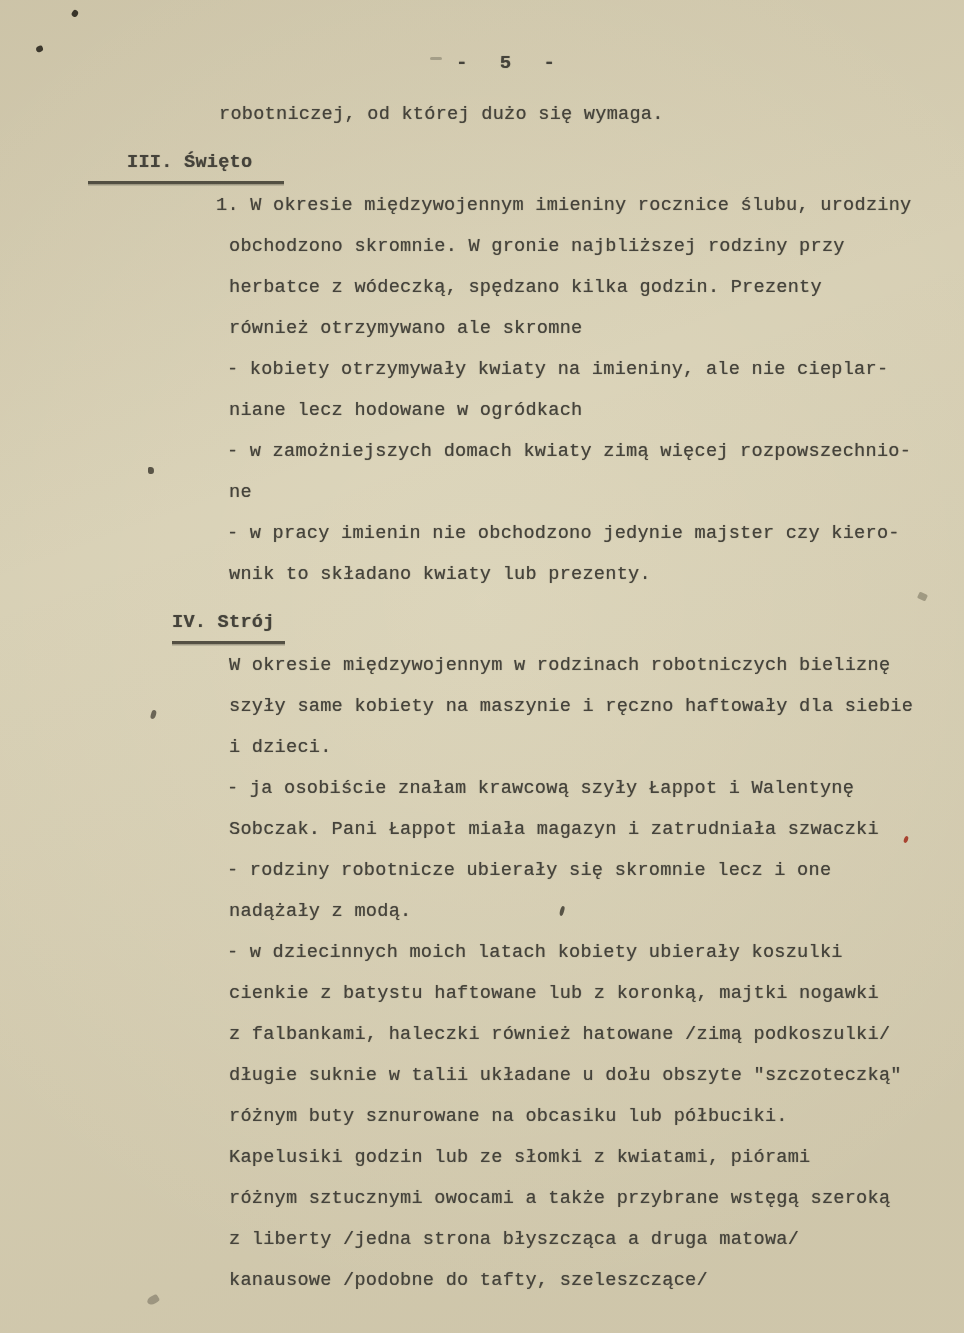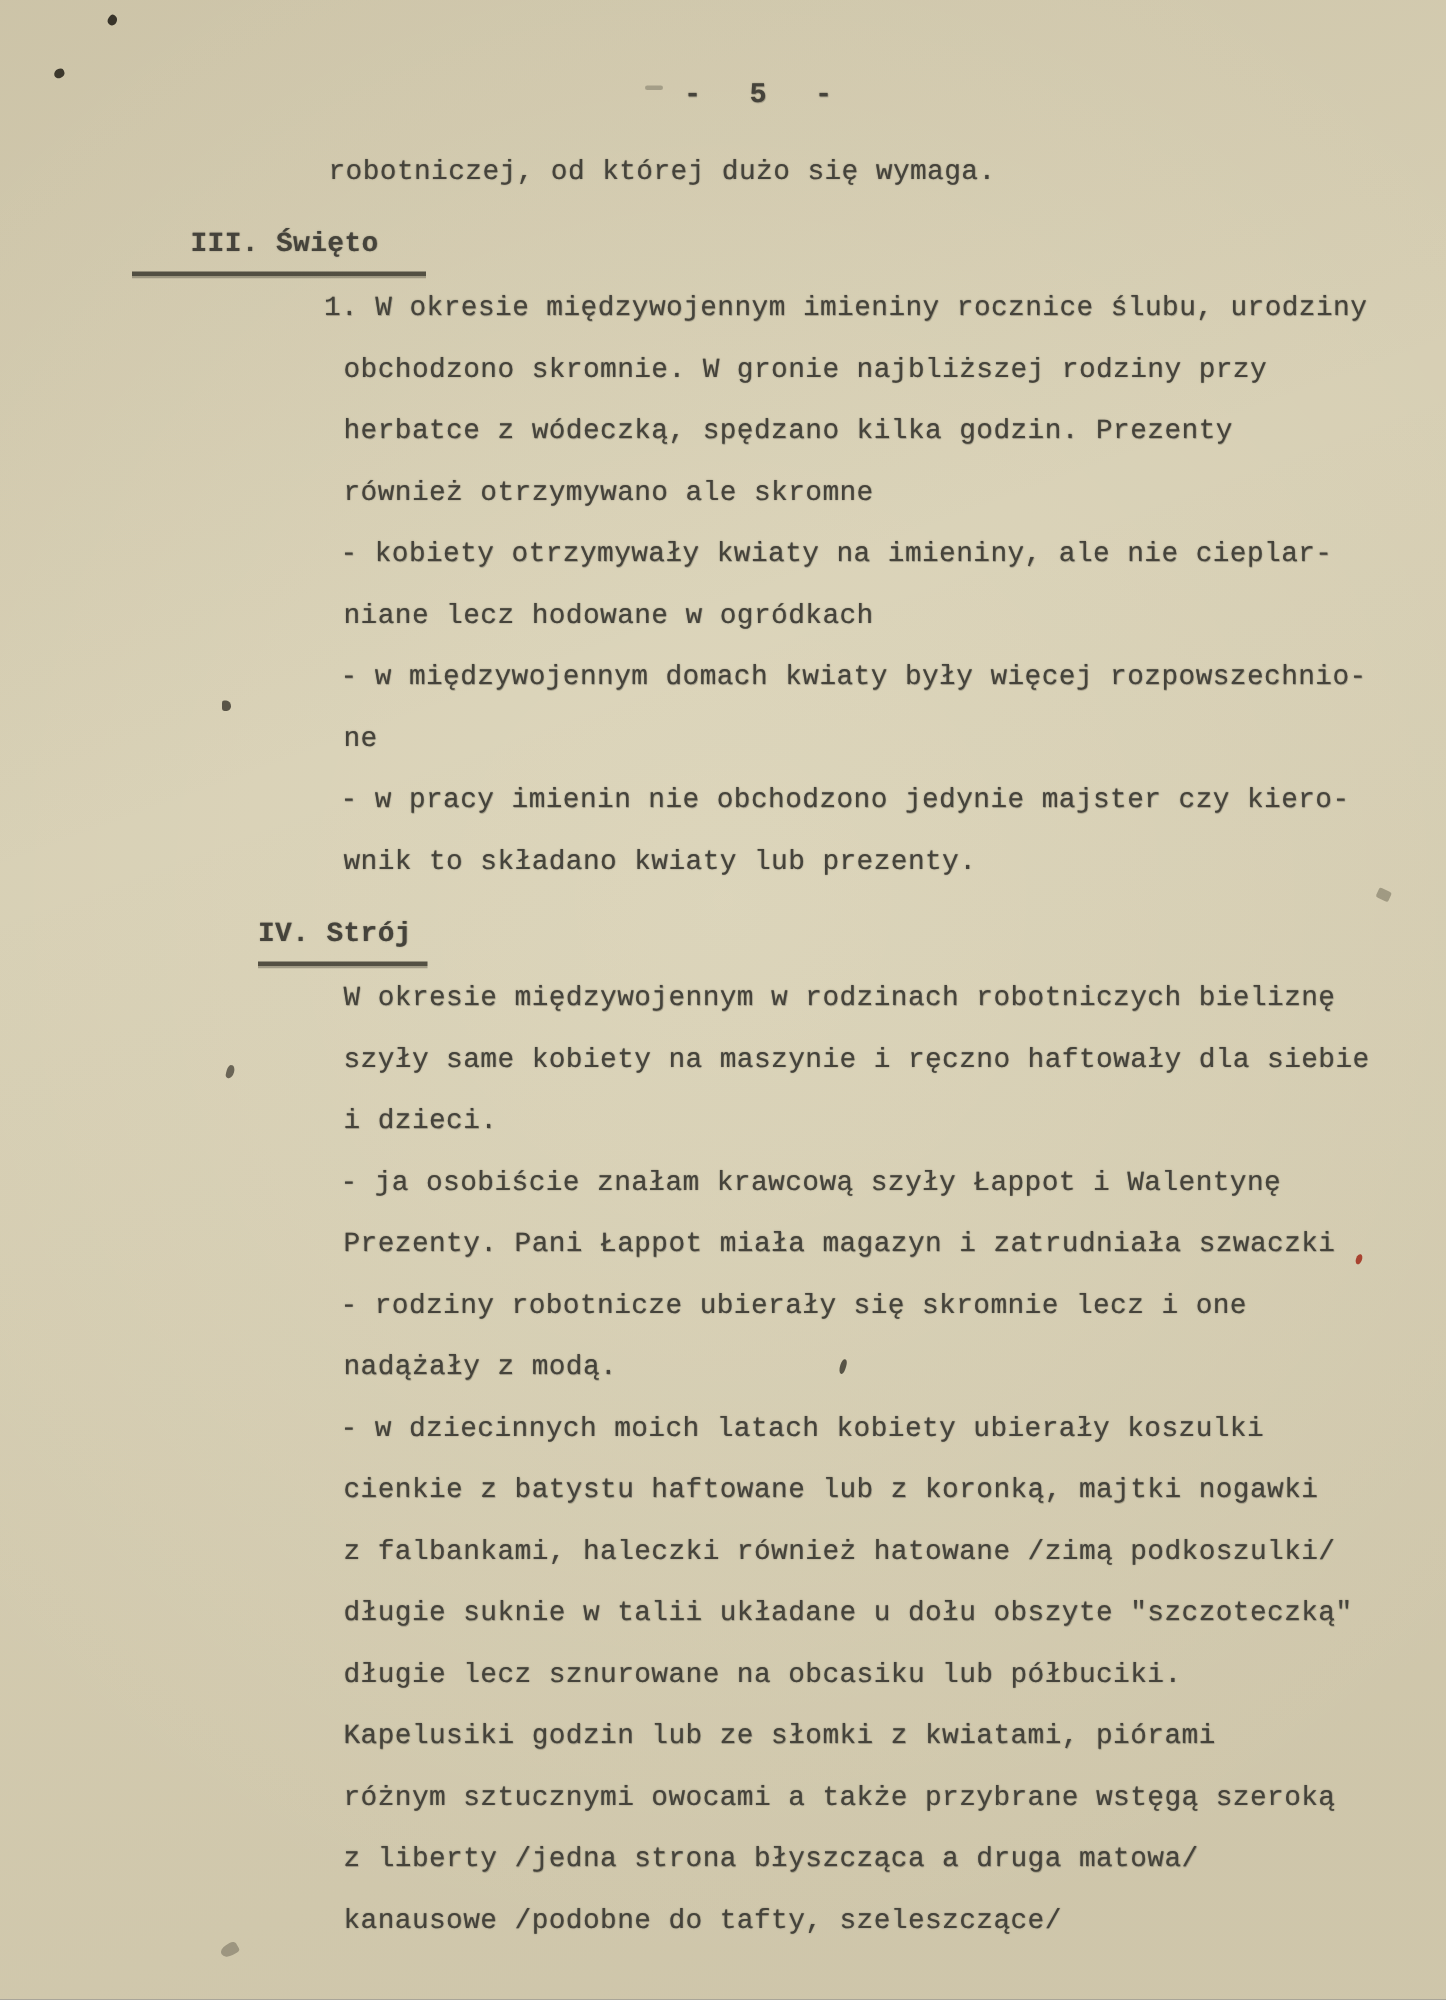--- a/index.html
+++ b/index.html
@@ -64,35 +64,35 @@
   <div id="lines">
       <div class="line pagenum">- 5 -</div>
       <div class="line intro">robotniczej, od której dużo się wymaga.</div>
       <div class="line heading h3"><span class="hwrap">III. Święto</span></div>
       <div class="line num">1. W okresie międzywojennym imieniny rocznice ślubu, urodziny</div>
       <div class="line cont">obchodzono skromnie. W gronie najbliższej rodziny przy</div>
       <div class="line cont">herbatce z wódeczką, spędzano kilka godzin. Prezenty</div>
       <div class="line cont">również otrzymywano ale skromne</div>
       <div class="line dash">- kobiety otrzymywały kwiaty na imieniny, ale nie cieplar-</div>
       <div class="line cont">niane lecz hodowane w ogródkach</div>
-      <div class="line dash">- w międzywojennym domach kwiaty były więcej rozpowszechnio-</div>
+      <div class="line dash">- w zamożniejszych domach kwiaty zimą więcej rozpowszechnio-</div>
       <div class="line cont">ne</div>
       <div class="line dash">- w pracy imienin nie obchodzono jedynie majster czy kiero-</div>
       <div class="line cont">wnik to składano kwiaty lub prezenty.</div>
       <div class="line heading h4"><span class="hwrap">IV. Strój</span></div>
       <div class="line para">W okresie międzywojennym w rodzinach robotniczych bieliznę</div>
       <div class="line para">szyły same kobiety na maszynie i ręczno haftowały dla siebie</div>
       <div class="line para">i dzieci.</div>
       <div class="line dash">- ja osobiście znałam krawcową szyły Łappot i Walentynę</div>
-      <div class="line cont">Prezenty. Pani Łappot miała magazyn i zatrudniała szwaczki</div>
+      <div class="line cont">Sobczak. Pani Łappot miała magazyn i zatrudniała szwaczki</div>
       <div class="line dash">- rodziny robotnicze ubierały się skromnie lecz i one</div>
       <div class="line cont">nadążały z modą.</div>
       <div class="line dash">- w dziecinnych moich latach kobiety ubierały koszulki</div>
       <div class="line cont">cienkie z batystu haftowane lub z koronką, majtki nogawki</div>
       <div class="line cont">z falbankami, haleczki również hatowane /zimą podkoszulki/</div>
       <div class="line cont">długie suknie w talii układane u dołu obszyte "szczoteczką"</div>
-      <div class="line cont">długie lecz sznurowane na obcasiku lub półbuciki.</div>
+      <div class="line cont">różnym buty sznurowane na obcasiku lub półbuciki.</div>
       <div class="line cont">Kapelusiki godzin lub ze słomki z kwiatami, piórami</div>
       <div class="line cont">różnym sztucznymi owocami a także przybrane wstęgą szeroką</div>
       <div class="line cont">z liberty /jedna strona błyszcząca a druga matowa/</div>
       <div class="line cont">kanausowe /podobne do tafty, szeleszczące/</div>
     </div>
 </div>
 
 </body></html>

